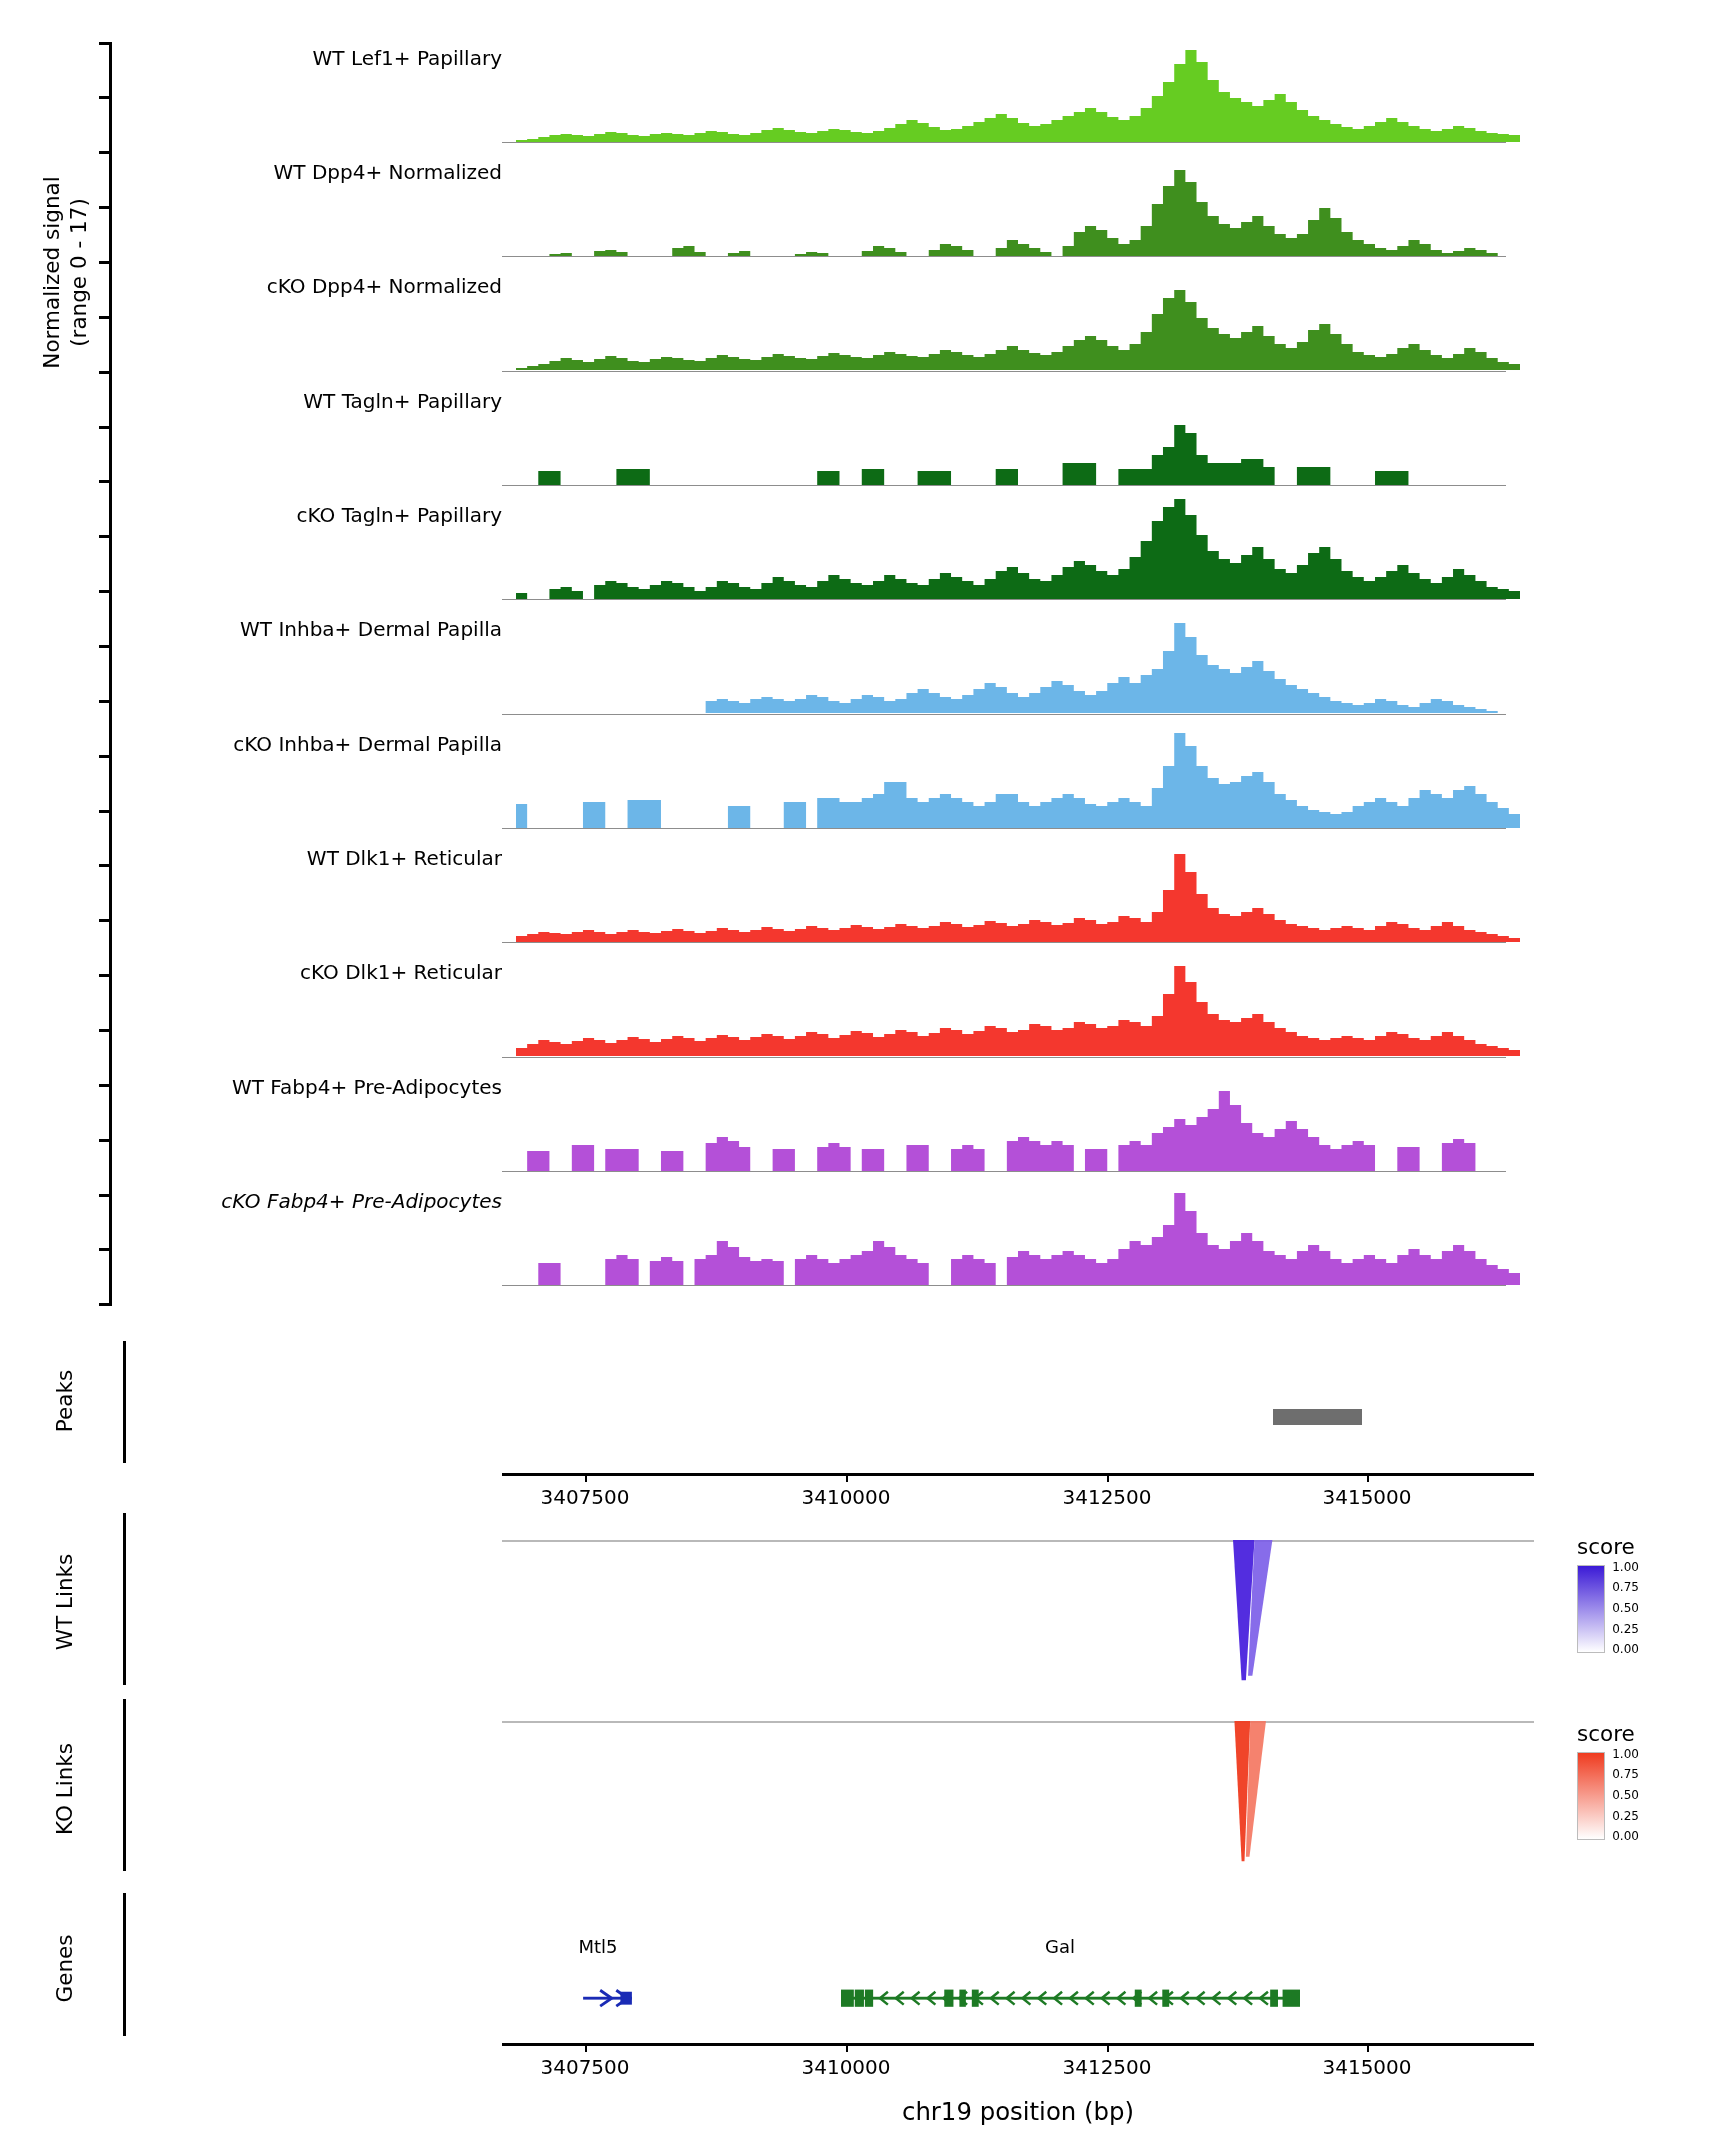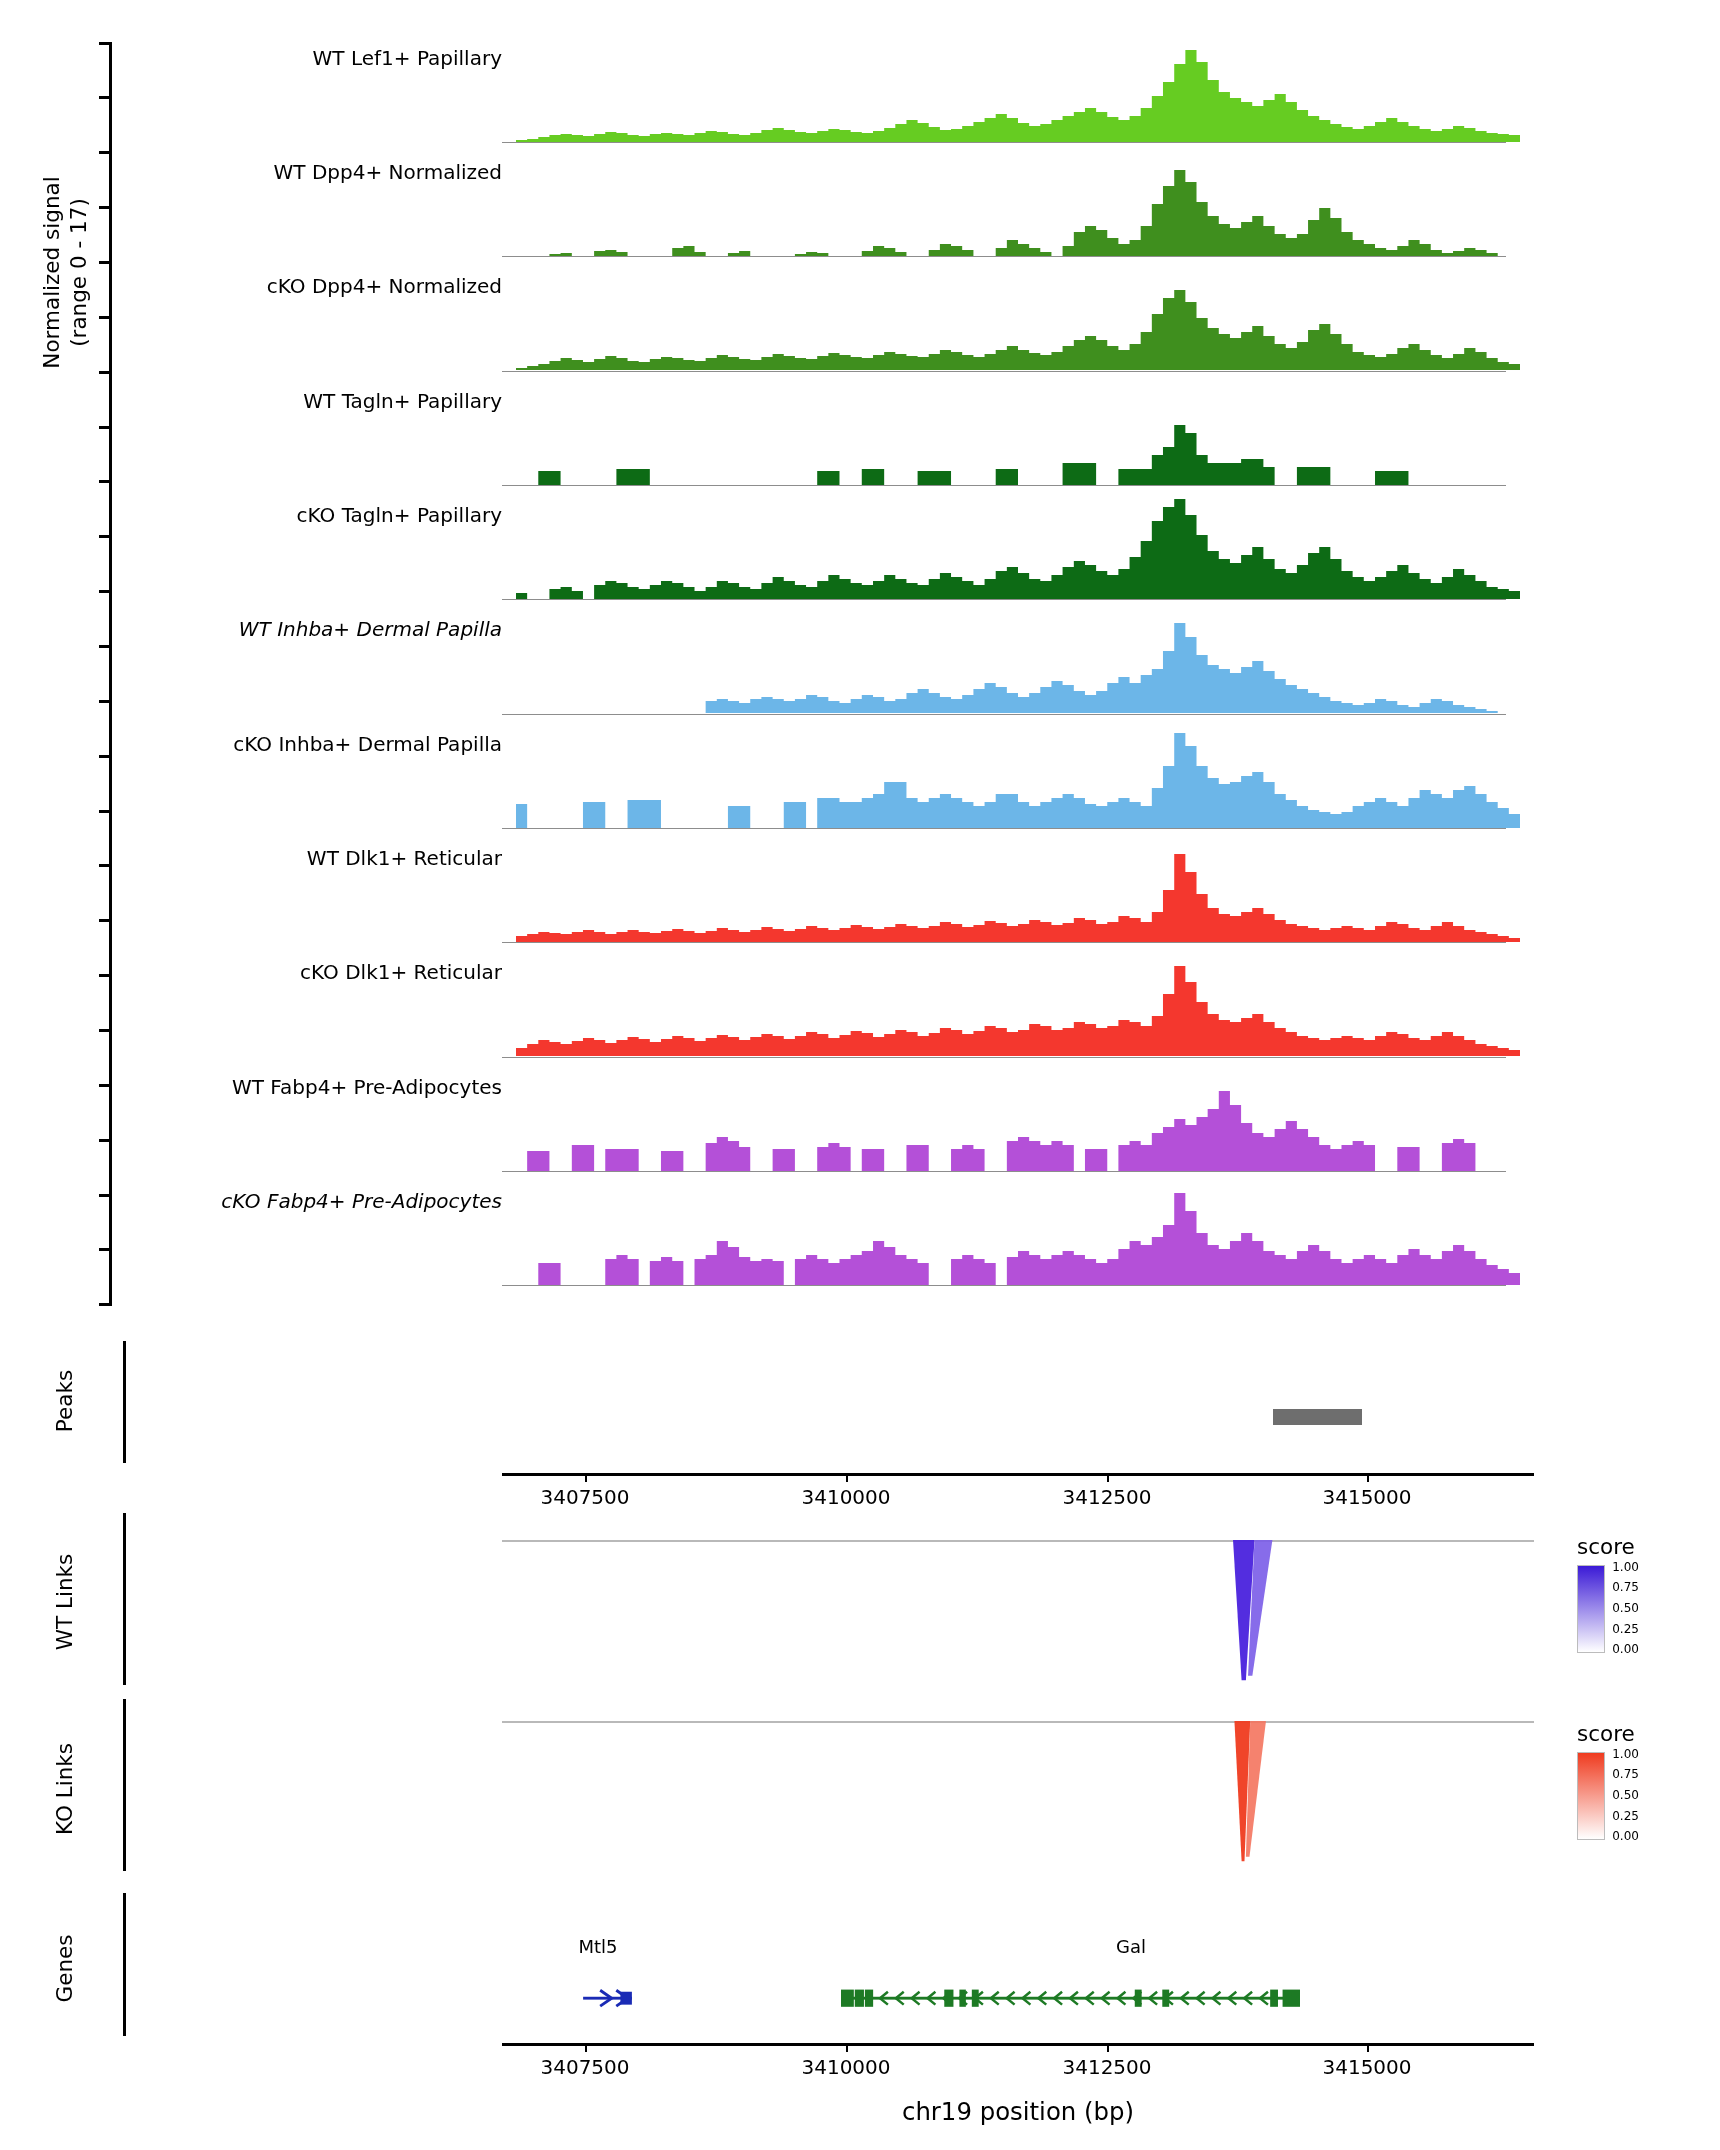--- a/index.html
+++ b/index.html
@@ -256,21 +256,21 @@
         </div>
       </div>
       <div class="track" style="top: 499px;">
         <div class="track-label">cKO Tagln+ Papillary</div>
         <div class="track-plot" style="top: 0px; height: 100px;">
           <svg viewBox="0 0 1000 1000" preserveAspectRatio="none">
             <path d="M0,1000 L0.0,940.0 L11.1,940.0 L11.1,1000.0 L22.2,1000.0 L22.2,1000.0 L33.3,1000.0 L33.3,900.0 L44.4,900.0 L44.4,880.0 L55.6,880.0 L55.6,920.0 L66.7,920.0 L66.7,1000.0 L77.8,1000.0 L77.8,860.0 L88.9,860.0 L88.9,820.0 L100.0,820.0 L100.0,840.0 L111.1,840.0 L111.1,880.0 L122.2,880.0 L122.2,900.0 L133.3,900.0 L133.3,860.0 L144.4,860.0 L144.4,820.0 L155.6,820.0 L155.6,840.0 L166.7,840.0 L166.7,880.0 L177.8,880.0 L177.8,920.0 L188.9,920.0 L188.9,880.0 L200.0,880.0 L200.0,820.0 L211.1,820.0 L211.1,840.0 L222.2,840.0 L222.2,880.0 L233.3,880.0 L233.3,900.0 L244.4,900.0 L244.4,840.0 L255.6,840.0 L255.6,780.0 L266.7,780.0 L266.7,820.0 L277.8,820.0 L277.8,860.0 L288.9,860.0 L288.9,880.0 L300.0,880.0 L300.0,820.0 L311.1,820.0 L311.1,760.0 L322.2,760.0 L322.2,800.0 L333.3,800.0 L333.3,840.0 L344.4,840.0 L344.4,860.0 L355.6,860.0 L355.6,820.0 L366.7,820.0 L366.7,760.0 L377.8,760.0 L377.8,800.0 L388.9,800.0 L388.9,840.0 L400.0,840.0 L400.0,860.0 L411.1,860.0 L411.1,800.0 L422.2,800.0 L422.2,740.0 L433.3,740.0 L433.3,780.0 L444.4,780.0 L444.4,820.0 L455.6,820.0 L455.6,860.0 L466.7,860.0 L466.7,800.0 L477.8,800.0 L477.8,720.0 L488.9,720.0 L488.9,680.0 L500.0,680.0 L500.0,740.0 L511.1,740.0 L511.1,800.0 L522.2,800.0 L522.2,820.0 L533.3,820.0 L533.3,760.0 L544.4,760.0 L544.4,680.0 L555.6,680.0 L555.6,620.0 L566.7,620.0 L566.7,660.0 L577.8,660.0 L577.8,720.0 L588.9,720.0 L588.9,760.0 L600.0,760.0 L600.0,700.0 L611.1,700.0 L611.1,580.0 L622.2,580.0 L622.2,420.0 L633.3,420.0 L633.3,220.0 L644.4,220.0 L644.4,80.0 L655.6,80.0 L655.6,0.0 L666.7,0.0 L666.7,160.0 L677.8,160.0 L677.8,360.0 L688.9,360.0 L688.9,520.0 L700.0,520.0 L700.0,600.0 L711.1,600.0 L711.1,640.0 L722.2,640.0 L722.2,560.0 L733.3,560.0 L733.3,480.0 L744.4,480.0 L744.4,600.0 L755.6,600.0 L755.6,700.0 L766.7,700.0 L766.7,740.0 L777.8,740.0 L777.8,660.0 L788.9,660.0 L788.9,540.0 L800.0,540.0 L800.0,480.0 L811.1,480.0 L811.1,600.0 L822.2,600.0 L822.2,720.0 L833.3,720.0 L833.3,780.0 L844.4,780.0 L844.4,820.0 L855.6,820.0 L855.6,780.0 L866.7,780.0 L866.7,720.0 L877.8,720.0 L877.8,660.0 L888.9,660.0 L888.9,740.0 L900.0,740.0 L900.0,800.0 L911.1,800.0 L911.1,840.0 L922.2,840.0 L922.2,780.0 L933.3,780.0 L933.3,700.0 L944.4,700.0 L944.4,760.0 L955.6,760.0 L955.6,820.0 L966.7,820.0 L966.7,880.0 L977.8,880.0 L977.8,900.0 L988.9,900.0 L988.9,920.0 L1000.0,920.0 L1000,1000 Z" fill="#0d6b15"></path>
           </svg>
         </div>
       </div>
-      <div class="track" style="top: 613px; font-style: italic;">
+      <div class="track" style="top: 613px;">
         <div class="track-label">WT Inhba+ Dermal Papilla</div>
         <div class="track-plot" style="top: 0px; height: 100px;">
           <svg viewBox="0 0 1000 1000" preserveAspectRatio="none">
             <path d="M0,1000 L0.0,1000.0 L11.1,1000.0 L11.1,1000.0 L22.2,1000.0 L22.2,1000.0 L33.3,1000.0 L33.3,1000.0 L44.4,1000.0 L44.4,1000.0 L55.6,1000.0 L55.6,1000.0 L66.7,1000.0 L66.7,1000.0 L77.8,1000.0 L77.8,1000.0 L88.9,1000.0 L88.9,1000.0 L100.0,1000.0 L100.0,1000.0 L111.1,1000.0 L111.1,1000.0 L122.2,1000.0 L122.2,1000.0 L133.3,1000.0 L133.3,1000.0 L144.4,1000.0 L144.4,1000.0 L155.6,1000.0 L155.6,1000.0 L166.7,1000.0 L166.7,1000.0 L177.8,1000.0 L177.8,1000.0 L188.9,1000.0 L188.9,880.0 L200.0,880.0 L200.0,860.0 L211.1,860.0 L211.1,880.0 L222.2,880.0 L222.2,900.0 L233.3,900.0 L233.3,860.0 L244.4,860.0 L244.4,840.0 L255.6,840.0 L255.6,860.0 L266.7,860.0 L266.7,880.0 L277.8,880.0 L277.8,860.0 L288.9,860.0 L288.9,820.0 L300.0,820.0 L300.0,840.0 L311.1,840.0 L311.1,880.0 L322.2,880.0 L322.2,900.0 L333.3,900.0 L333.3,860.0 L344.4,860.0 L344.4,820.0 L355.6,820.0 L355.6,840.0 L366.7,840.0 L366.7,880.0 L377.8,880.0 L377.8,860.0 L388.9,860.0 L388.9,800.0 L400.0,800.0 L400.0,760.0 L411.1,760.0 L411.1,800.0 L422.2,800.0 L422.2,840.0 L433.3,840.0 L433.3,860.0 L444.4,860.0 L444.4,820.0 L455.6,820.0 L455.6,760.0 L466.7,760.0 L466.7,700.0 L477.8,700.0 L477.8,740.0 L488.9,740.0 L488.9,800.0 L500.0,800.0 L500.0,840.0 L511.1,840.0 L511.1,800.0 L522.2,800.0 L522.2,740.0 L533.3,740.0 L533.3,680.0 L544.4,680.0 L544.4,720.0 L555.6,720.0 L555.6,780.0 L566.7,780.0 L566.7,820.0 L577.8,820.0 L577.8,780.0 L588.9,780.0 L588.9,700.0 L600.0,700.0 L600.0,640.0 L611.1,640.0 L611.1,700.0 L622.2,700.0 L622.2,620.0 L633.3,620.0 L633.3,560.0 L644.4,560.0 L644.4,380.0 L655.6,380.0 L655.6,100.0 L666.7,100.0 L666.7,240.0 L677.8,240.0 L677.8,420.0 L688.9,420.0 L688.9,520.0 L700.0,520.0 L700.0,560.0 L711.1,560.0 L711.1,600.0 L722.2,600.0 L722.2,540.0 L733.3,540.0 L733.3,480.0 L744.4,480.0 L744.4,580.0 L755.6,580.0 L755.6,660.0 L766.7,660.0 L766.7,720.0 L777.8,720.0 L777.8,760.0 L788.9,760.0 L788.9,800.0 L800.0,800.0 L800.0,840.0 L811.1,840.0 L811.1,880.0 L822.2,880.0 L822.2,900.0 L833.3,900.0 L833.3,920.0 L844.4,920.0 L844.4,900.0 L855.6,900.0 L855.6,860.0 L866.7,860.0 L866.7,880.0 L877.8,880.0 L877.8,920.0 L888.9,920.0 L888.9,940.0 L900.0,940.0 L900.0,900.0 L911.1,900.0 L911.1,860.0 L922.2,860.0 L922.2,880.0 L933.3,880.0 L933.3,920.0 L944.4,920.0 L944.4,940.0 L955.6,940.0 L955.6,960.0 L966.7,960.0 L966.7,980.0 L977.8,980.0 L977.8,1000.0 L988.9,1000.0 L988.9,1000.0 L1000.0,1000.0 L1000,1000 Z" fill="#6cb6e8"></path>
           </svg>
         </div>
       </div>
       <div class="track" style="top: 728px; text-decoration: underline;">
         <div class="track-label">cKO Inhba+ Dermal Papilla</div>
         <div class="track-plot" style="top: 0px; height: 100px;">
@@ -386,21 +386,21 @@
     <div class="section-label">Genes</div>
   </div>
   <div id="genes-layer">
       <div class="gene-name" style="left: 598px; top: 1936px;">Mtl5</div>
       <svg viewBox="0 0 68 34" style="position: absolute; left: 583px; top: 1986px; width: 49px; height: 24.4px;">
         <rect x="0" y="15" width="68" height="4" fill="#1a2bb5"></rect>
         <path d="M23.799999999999997,6 L39.8,17 L23.799999999999997,28" fill="none" stroke="#1a2bb5" stroke-width="4"></path>
         <path d="M46.24,6 L62.24,17 L46.24,28" fill="none" stroke="#1a2bb5" stroke-width="4"></path>
         <rect x="52" y="8" width="16" height="18" fill="#1a2bb5"></rect>
       </svg>
-      <div class="gene-name" style="left: 1060px; top: 1936px; text-align: right;">Gal</div>
+      <div class="gene-name" style="left: 1060px; top: 1936px;">Gal</div>
       <svg viewBox="0 0 640 34" style="position: absolute; left: 841px; top: 1986px; width: 459px; height: 24.4px;">
         <rect x="0" y="15" width="640" height="4" fill="#1d7a24"></rect>
         <rect x="0.0" y="5" width="17.9" height="24" fill="#1d7a24"></rect>
         <rect x="19.2" y="5" width="12.8" height="24" fill="#1d7a24"></rect>
         <rect x="33.3" y="5" width="11.5" height="24" fill="#1d7a24"></rect>
         <rect x="144.0" y="5" width="12.8" height="24" fill="#1d7a24"></rect>
         <rect x="165.1" y="5" width="9.0" height="24" fill="#1d7a24"></rect>
         <rect x="182.4" y="5" width="9.6" height="24" fill="#1d7a24"></rect>
         <rect x="409.6" y="5" width="9.6" height="24" fill="#1d7a24"></rect>
         <rect x="448.0" y="5" width="9.6" height="24" fill="#1d7a24"></rect>

